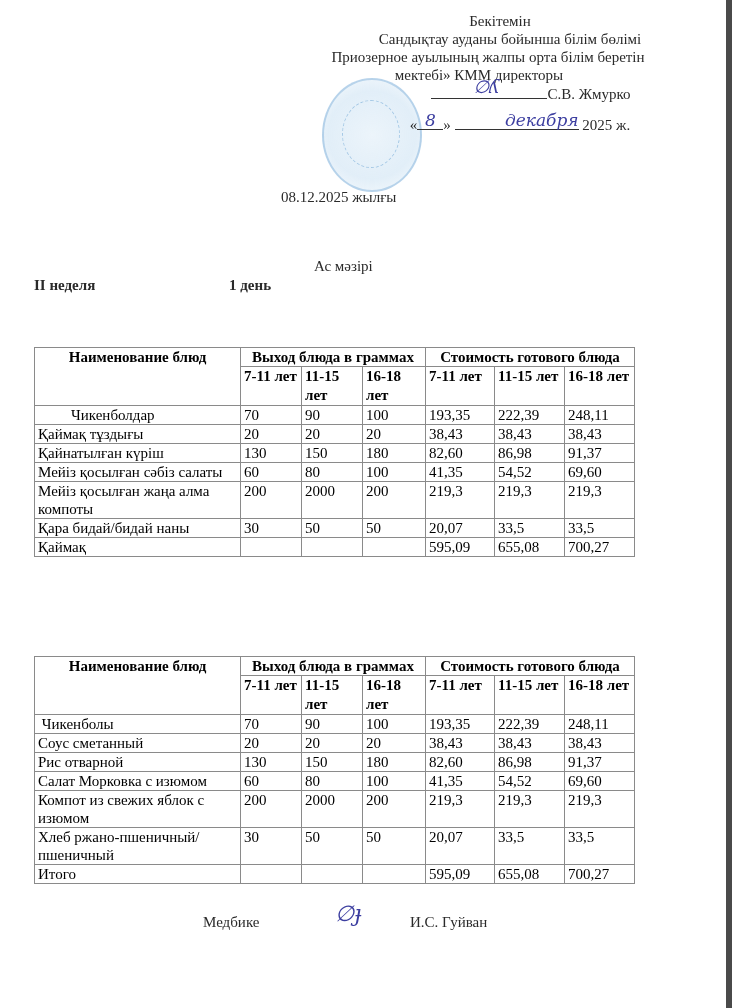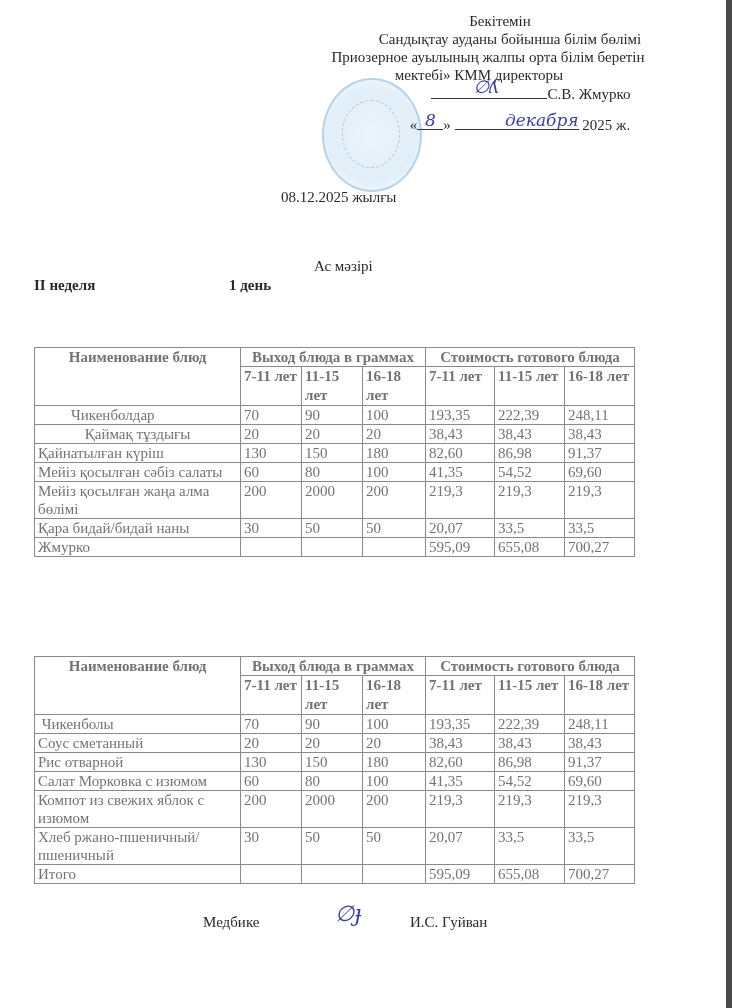--- a/index.html
+++ b/index.html
@@ -18,21 +18,21 @@
   .stamp {
     position:absolute; left:322px; top:78px; width:96px; height:110px;
     border-radius:50%; border:2px solid rgba(120,170,215,0.45);
     background:radial-gradient(circle, rgba(150,195,230,0.18) 0%, rgba(150,195,230,0.28) 60%, rgba(150,195,230,0.05) 100%);
   }
   .stamp-inner { position:absolute; left:18px; top:20px; width:56px; height:66px; border-radius:50%; border:1px dashed rgba(100,160,210,0.5); }
   .bold { font-weight:bold; }
 
   table.menu {
     position:absolute; left:34px; border-collapse:collapse; table-layout:fixed;
-    font-size:15px; line-height:18px; color:#737373;
+    font-size:15px; line-height:18px; color:#000000;
   }
   table.menu td, table.menu th {
     border:1px solid #8a8a8a; padding:0 3px; vertical-align:top; text-align:left; font-weight:normal;
     overflow:hidden;
   }
   table.menu th { font-weight:bold; }
   table.menu th.group { text-align:center; height:18px; }
   table.menu th.age { line-height:19px; }
   .t1 { top:347px; }
   .t2 { top:656px; }
@@ -98,21 +98,21 @@
       <tr>
         <td style="white-space: pre-wrap; padding-left: 36px;">Чикенболдар</td>
         <td>70</td>
         <td>90</td>
         <td>100</td>
         <td>193,35</td>
         <td>222,39</td>
         <td>248,11</td>
       </tr>
       <tr>
-        <td style="white-space: pre-wrap; text-align: center;">Қаймақ тұздығы</td>
+        <td style="white-space: pre-wrap;">Қаймақ тұздығы</td>
         <td>20</td>
         <td>20</td>
         <td>20</td>
         <td>38,43</td>
         <td>38,43</td>
         <td>38,43</td>
       </tr>
       <tr>
         <td style="white-space: pre-wrap;">Қайнатылған күріш</td>
         <td>130</td>
@@ -125,39 +125,39 @@
       <tr>
         <td style="white-space: pre-wrap;">Мейіз қосылған сәбіз салаты</td>
         <td>60</td>
         <td>80</td>
         <td>100</td>
         <td>41,35</td>
         <td>54,52</td>
         <td>69,60</td>
       </tr>
       <tr>
-        <td style="white-space: pre-wrap;">Мейіз қосылған жаңа алма бөлімі</td>
+        <td style="white-space: pre-wrap;">Мейіз қосылған жаңа алма компоты</td>
         <td>200</td>
         <td>2000</td>
         <td>200</td>
         <td>219,3</td>
         <td>219,3</td>
         <td>219,3</td>
       </tr>
       <tr>
         <td style="white-space: pre-wrap;">Қара бидай/бидай наны</td>
         <td>30</td>
         <td>50</td>
         <td>50</td>
         <td>20,07</td>
         <td>33,5</td>
         <td>33,5</td>
       </tr>
       <tr>
-        <td style="white-space: pre-wrap;">Жмурко</td>
+        <td style="white-space: pre-wrap;">Қаймақ</td>
         <td></td>
         <td></td>
         <td></td>
         <td>595,09</td>
         <td>655,08</td>
         <td>700,27</td>
       </tr>
     </tbody>
 </table>
 

